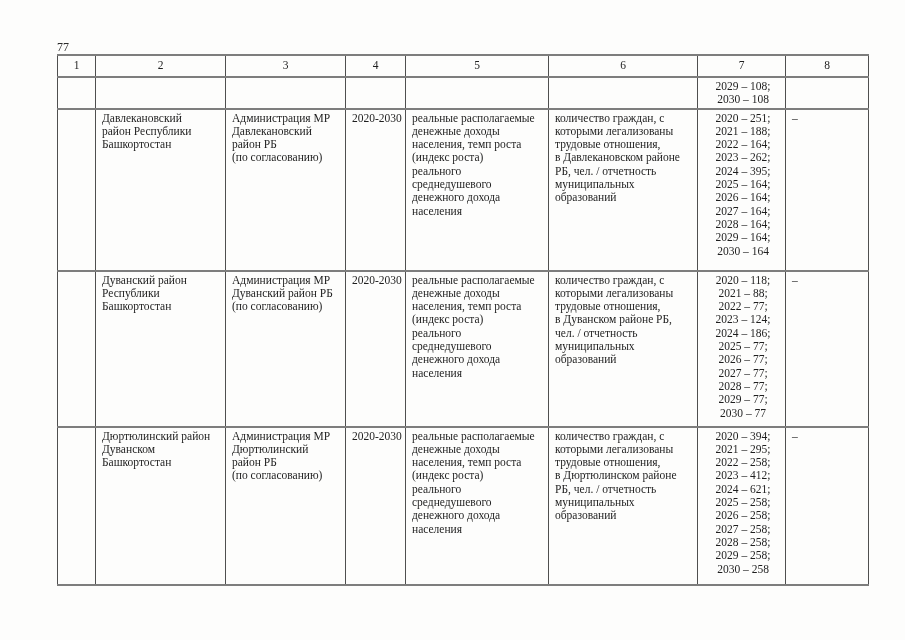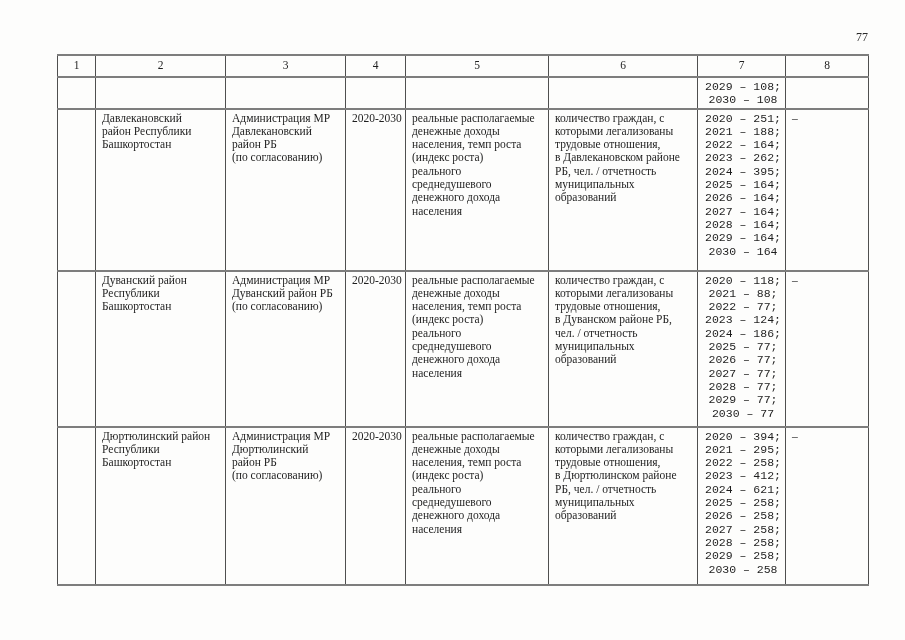--- a/index.html
+++ b/index.html
@@ -12,24 +12,24 @@
     font-family: "Liberation Serif", serif;
     color: #1e1e1e;
   }
   .page {
     position: relative;
     width: 905px;
     height: 640px;
   }
   .page-number {
     position: absolute;
-    top: 30px;
+    top: 40px;
     left: 57px;
     width: 811px;
-    text-align: right;
+    text-align: left;
     font-size: 12px;
     color: #2a2a2a;
   }
   table.doc-table {
     position: absolute;
     top: 54px;
     left: 57px;
     width: 811px;
     border-collapse: collapse;
     table-layout: fixed;
@@ -56,21 +56,20 @@
     text-align: left;
     padding-left: 2px;
     padding-right: 2px;
   }
   td.values {
     text-align: center;
     padding-left: 1px;
     padding-right: 1px;
     line-height: 14.3px;
     font-size: 11.8px;
-    font-family: Liberation Mono, monospace;
   }
   tr.carryover-row td {
     height: 23px;
   }
   tr.row-1 td { height: 157px; }
   tr.row-2 td { height: 151px; margin-top: 32px; }
   tr.row-3 td { height: 153px; }
 </style>
 </head>
 <body>
@@ -188,21 +187,21 @@
 2027 – 77;
 2028 – 77;
 2029 – 77;
 2030 – 77</td>
       <td class="center">–</td>
     </tr>
 
     <tr class="row-3">
       <td></td>
       <td>Дюртюлинский район
-Республики
+Дуванском
 Башкортостан</td>
       <td>Администрация МР
 Дюртюлинский
 район РБ
 (по согласованию)</td>
       <td class="center">2020-2030</td>
       <td>реальные располагаемые
 денежные доходы
 населения, темп роста
 (индекс роста)

